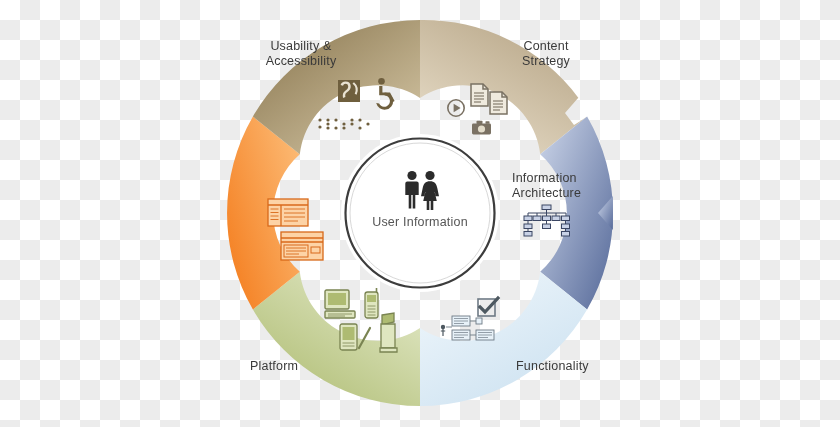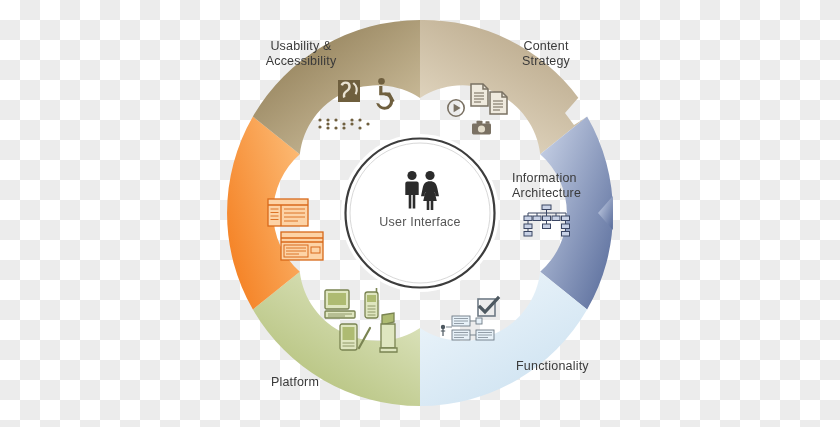--- a/index.html
+++ b/index.html
@@ -330,18 +330,18 @@
 Accessibility</div>
 
   <div class="seg-label" style="left:512px; top:171px; width:104px; text-align:left;">Information
 Architecture</div>
 
   <div class="seg-label" style="left:496px; top:39px; width:100px; text-align:center;">Content
 Strategy</div>
 
   <div class="seg-label" style="left:506px; top:359px; width:110px; text-align:left;margin-left:10px;">Functionality</div>
 
-  <div class="seg-label" style="left:250px; top:359px; width:90px; text-align:center;margin-top:16px;">Platform</div>
-
-
-  <div class="center-title" style="position:absolute; left:345px; top:215px; width:150px; text-align:center;">User Interface</div>
+  <div class="seg-label" style="left:250px; top:359px; width:90px; text-align:left;">Platform</div>
+
+
+  <div class="center-title" style="position:absolute; left:345px; top:215px; width:150px; text-align:center;">User Information</div>
 
 </div>
 
 </body></html>

